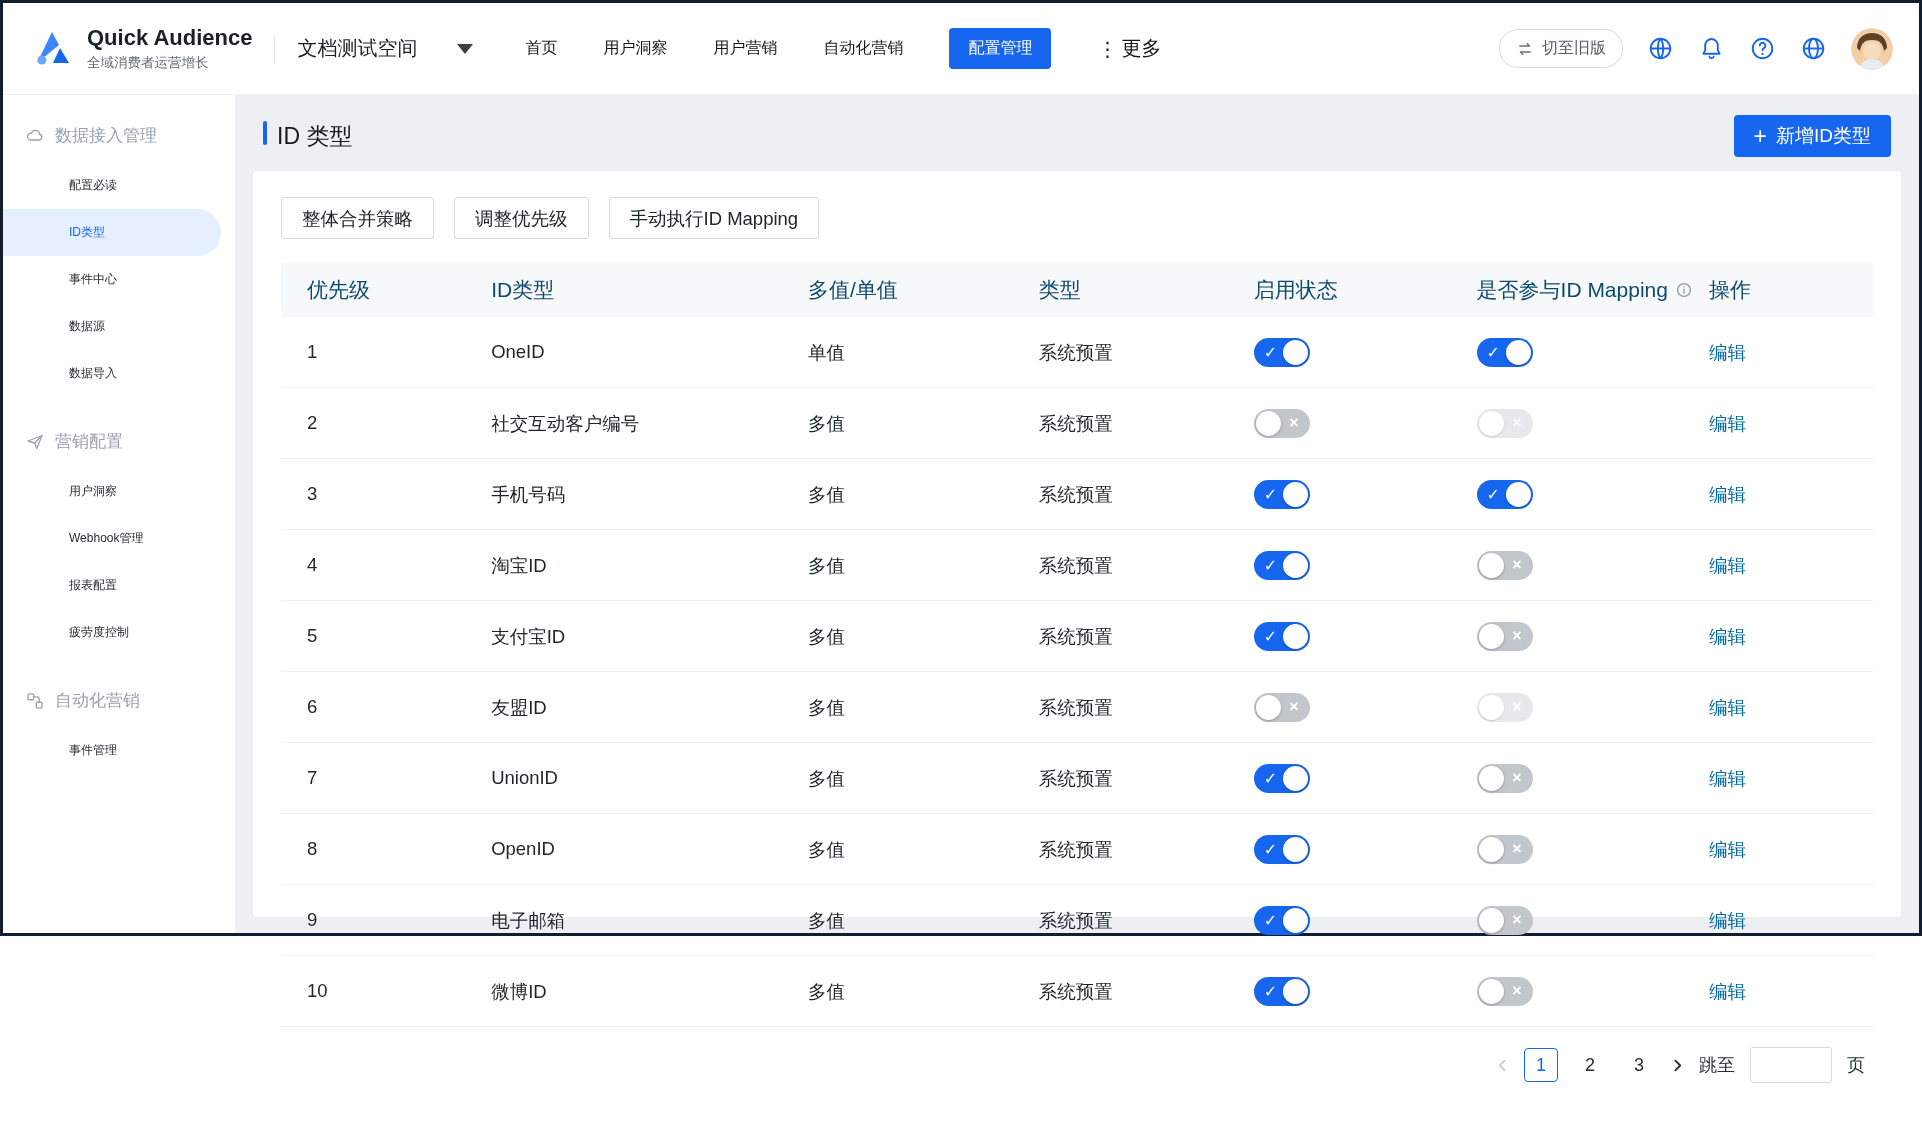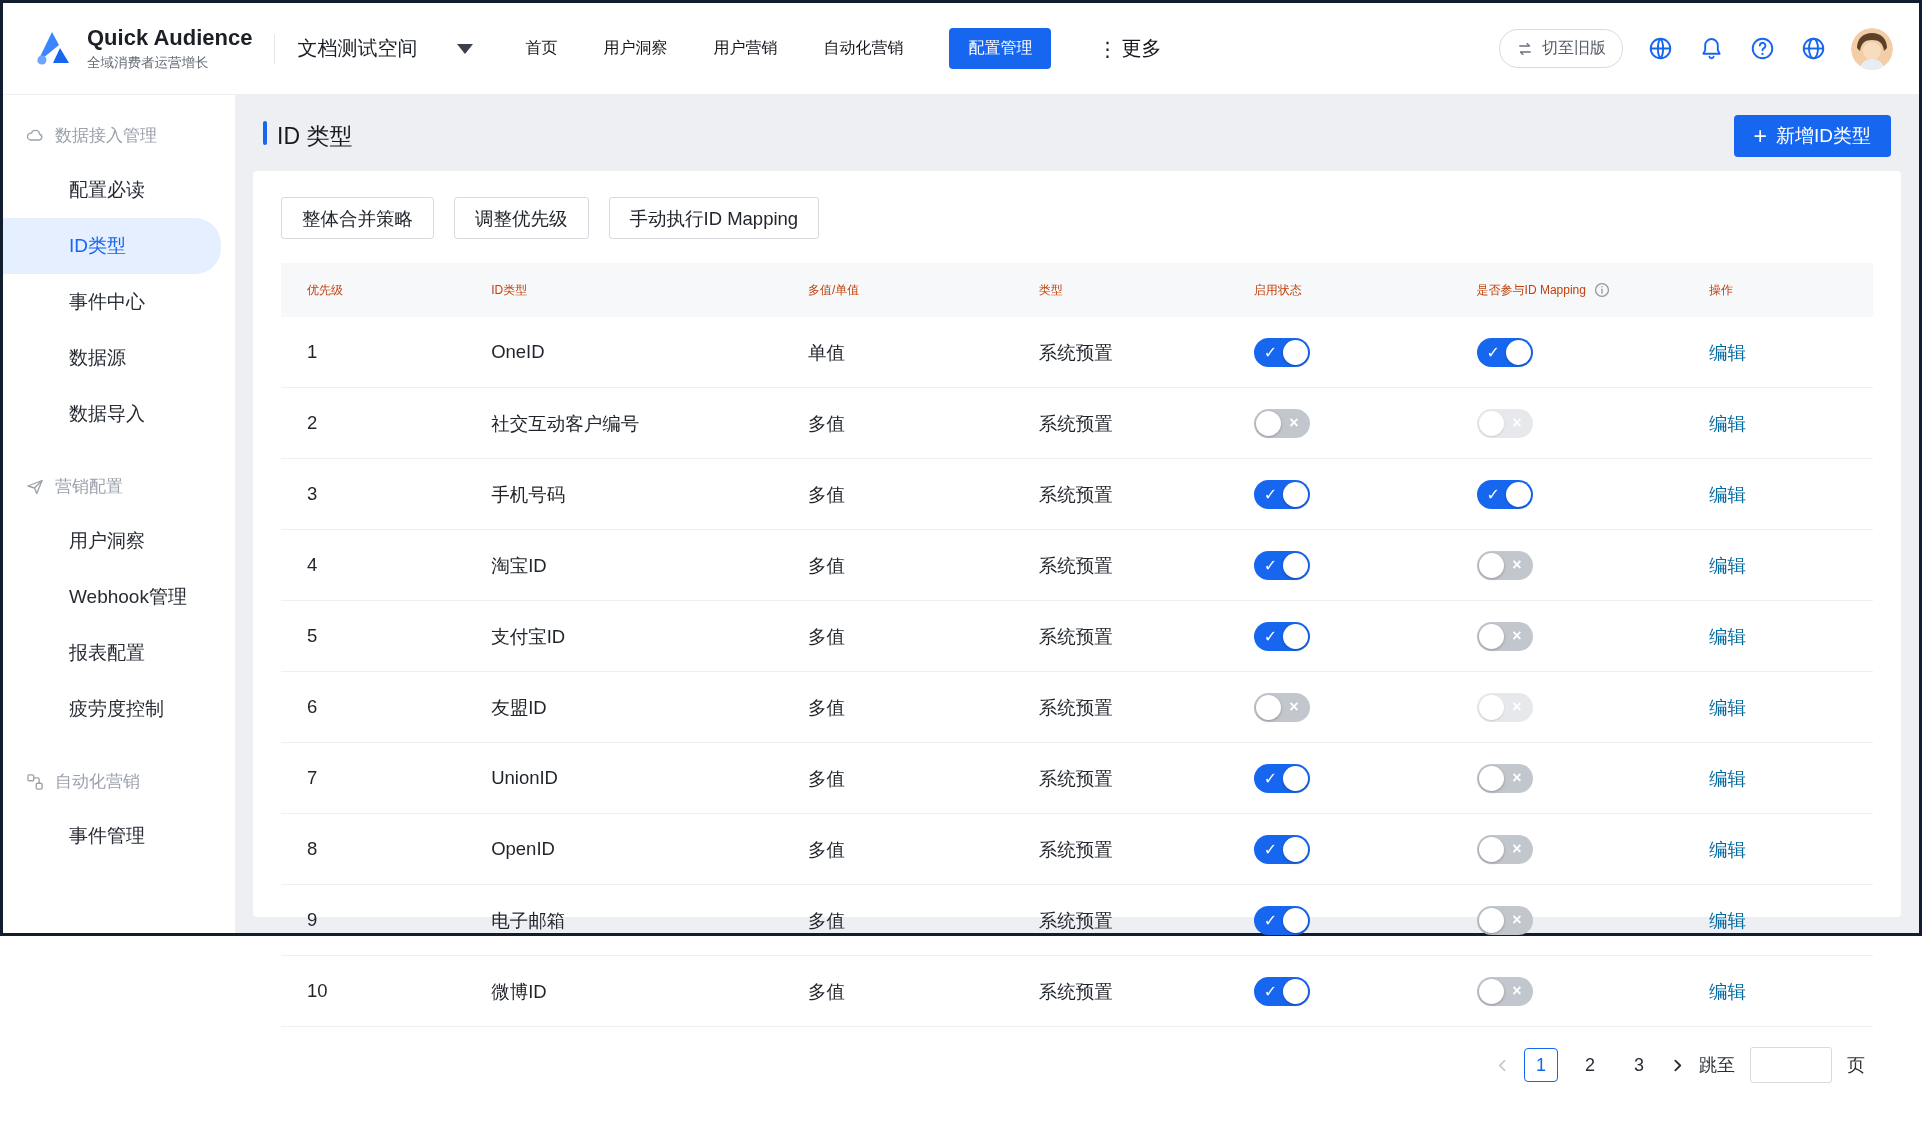--- a/index.html
+++ b/index.html
@@ -25,38 +25,38 @@
   .top-right { margin-left:auto; display:flex; align-items:center; gap:24px; }
   .pill-btn { display:flex; align-items:center; gap:8px; border:1px solid #d8dbe0; border-radius:19px; padding:8px 16px; font-size:16px; color:#565d67; cursor:pointer; background:#fff; white-space:nowrap; }
   .hicon { width:27px; height:27px; cursor:pointer; }
   .avatar { width:42px; height:42px; border-radius:50%; overflow:hidden; flex:0 0 42px; cursor:pointer; }
 
   
   .body-row { flex:1; display:flex; min-height:0; }
   .sidebar { width:232px; flex:0 0 232px; background:#fff; padding-top:14px; overflow:hidden; }
   .sec-title { display:flex; align-items:center; gap:10px; padding:15px 0 15px 22px; color:#9ba2ac; font-size:17px; }
   .sec-title svg { width:20px; height:20px; }
-  .side-item { font-size:19px; color:#272c34; padding:15px 0 15px 66px; cursor:pointer; }
+  .side-item { font-size:12px; color:#272c34; padding:15px 0 15px 66px; cursor:pointer; }
   .side-item.sel { background:#e6efff; color:#1766f0; border-radius:0 26px 26px 0; margin-right:14px; }
   .sec-gap { height:18px; }
 
   .main { flex:1; background:#edeff2; display:flex; flex-direction:column; padding:0 18px 16px 18px; min-width:0; }
   .page-head { flex:0 0 76px; display:flex; align-items:center; justify-content:space-between; padding:6px 10px 0 10px; }
   .page-title-wrap { display:flex; gap:10px; }
   .accent { width:4px; height:24px; background:#1766f0; border-radius:2px; }
   .page-title { font-size:23px; color:#16191d; font-weight:500; }
   .add-btn { display:flex; align-items:center; gap:9px; background:#1766f0; color:#fff; font-size:19px; padding:0 20px; height:42px; border-radius:4px; cursor:pointer; border:none; }
   .add-btn .plus { font-size:23px; line-height:1; }
 
   .card { flex:1; background:#fff; border-radius:4px; padding:26px 28px; display:flex; flex-direction:column; min-height:0; }
   .toolbar { display:flex; gap:20px; margin-bottom:24px; }
   .tool-btn { height:42px; padding:0 20px; border:1px solid #d7dade; border-radius:3px; background:#fff; font-size:18.5px; color:#22262c; cursor:pointer; font-family:inherit; }
 
   .table { width:100%; display:flex; flex-direction:column; }
-  .thead { display:flex; align-items:center; height:54px; background:#f7f8fa; color:#c2410c; font-size:12px; border-radius:2px; }
+  .thead { display:flex; align-items:center; height:54px; background:#f7f8fa; color:#0c4a6e; font-size:21px; border-radius:2px; }
   .trow { display:flex; align-items:center; height:71px; border-bottom:1px solid #edeff2; font-size:18.5px; color:#1f242a; }
   .c { padding-right:8px; }
   .c1 { width:13.2%; padding-left:26px; }
   .c2 { width:19.9%; }
   .c3 { width:14.5%; }
   .c4 { width:13.5%; }
   .c5 { width:14.0%; }
   .c6 { width:14.6%; }
   .c7 { flex:1; }
   .th-flex { display:flex; align-items:center; gap:7px; }

